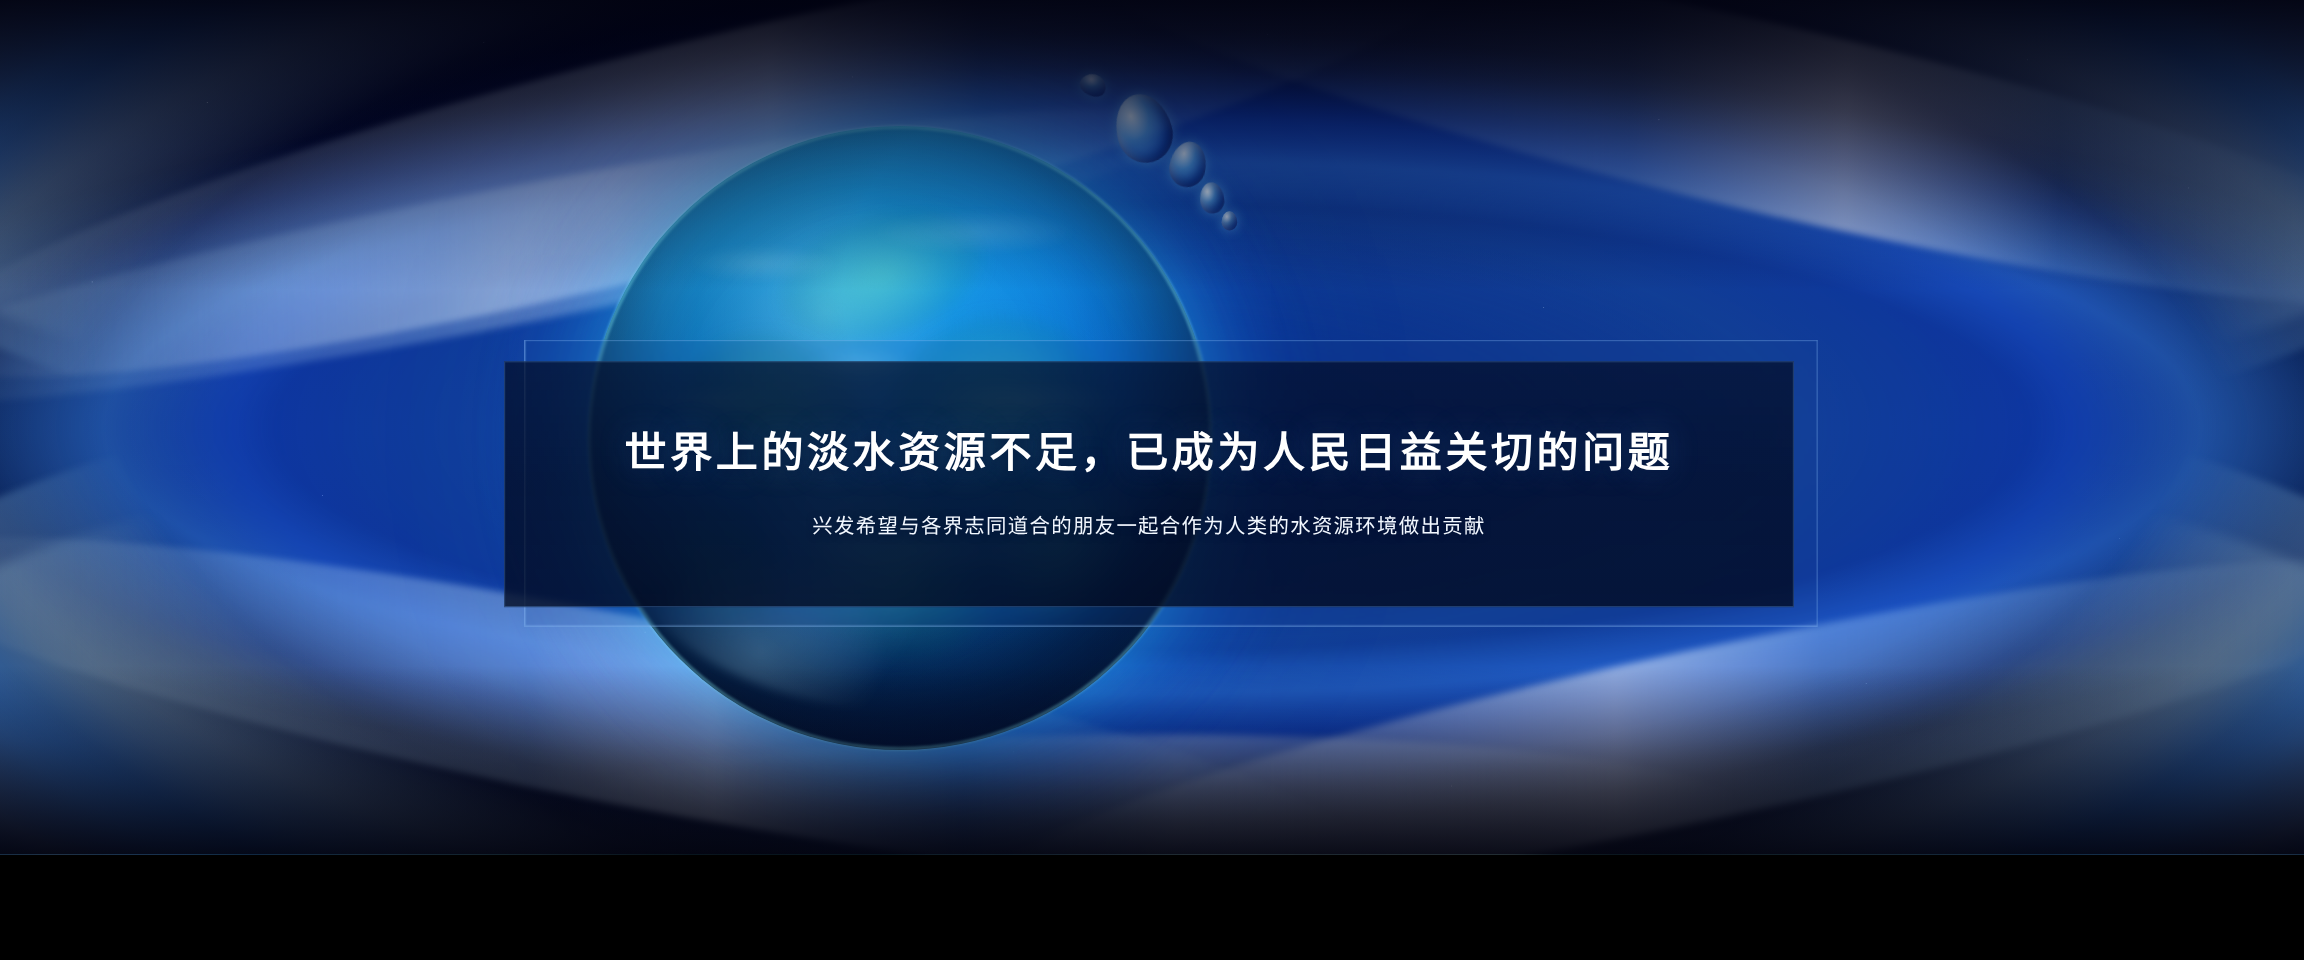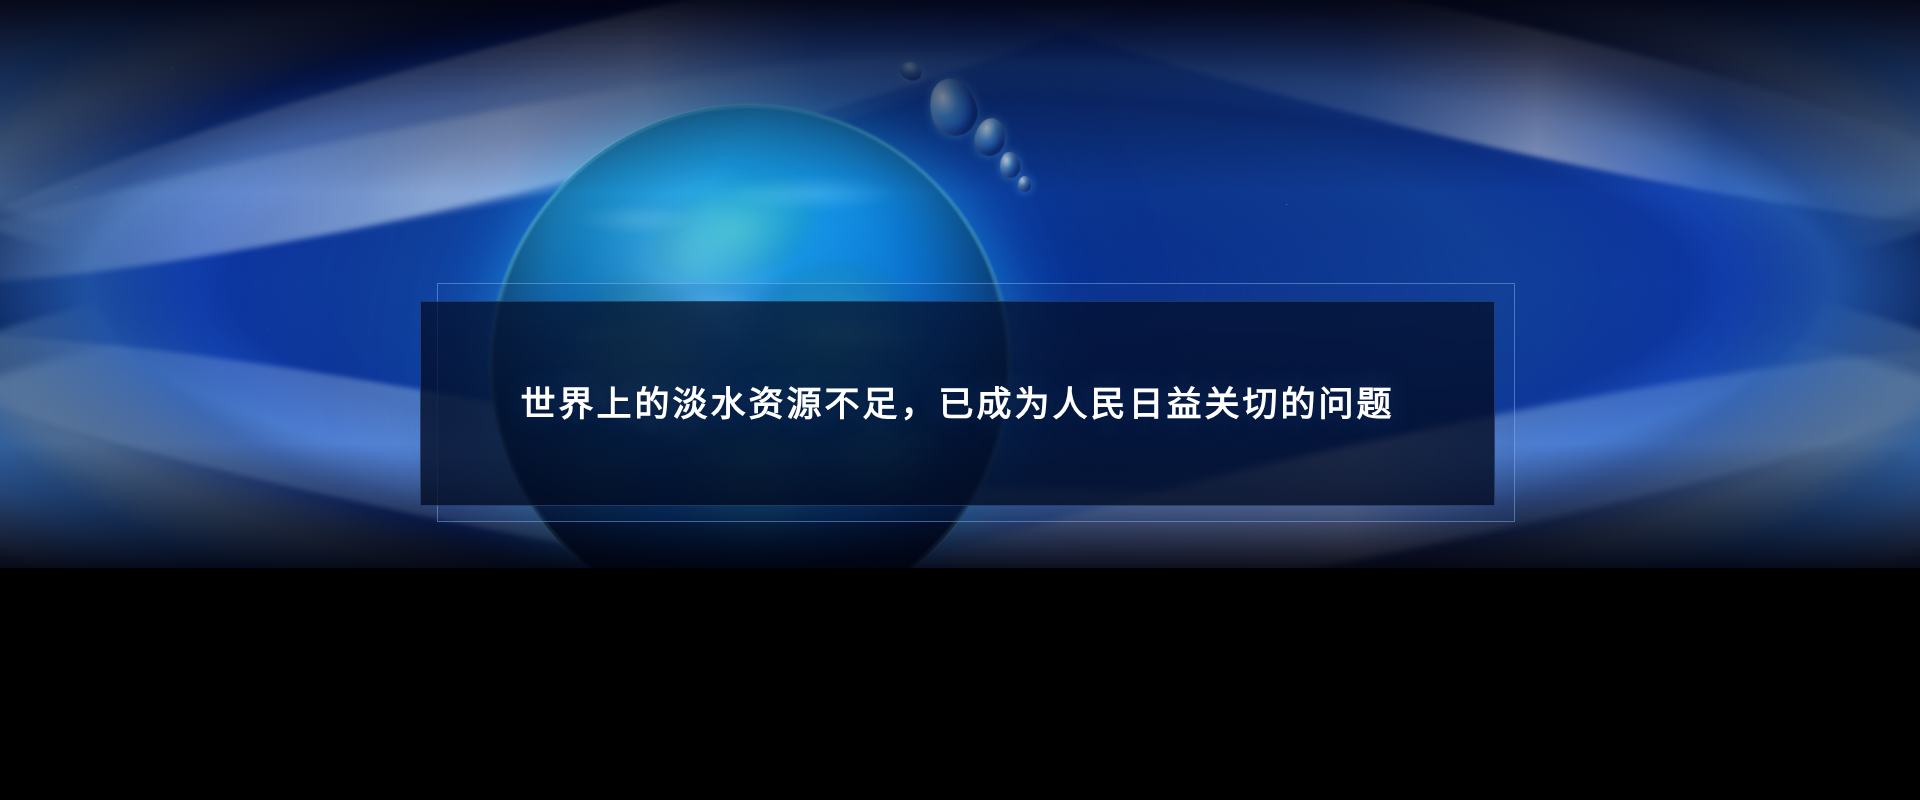--- a/index.html
+++ b/index.html
@@ -2,21 +2,21 @@
 <html lang="zh-CN"><head>
 <meta charset="utf-8">
 <title>Banner</title>
 <style>
   html,body{margin:0;padding:0;background:#000;}
   *{box-sizing:border-box;}
 
   .stage{
     position:relative;
     width:1920px;
-    height:568px;
+    height:712px;
     overflow:hidden;
     background:#0c4a6e;
     font-family:"Liberation Sans","DejaVu Sans",sans-serif;
     -webkit-font-smoothing:antialiased;
   }
 
   
   .space{
     position:absolute; inset:0;
     background:
@@ -403,15 +403,16 @@
   <div class="droplet d5"></div>
   <div class="splash"></div>
 
   <div class="vignette"></div>
   <div class="vignette-top"></div>
   <div class="vignette-bottom"></div>
 
   <div class="frame-outline"></div>
   <div class="panel">
     <h1 class="headline">世界上的淡水资源不足，已成为人民日益关切的问题</h1>
+    <p class="subline">兴发希望与各界志同道合的朋友一起合作为人类的水资源环境做出贡献</p>
   </div>
 
 </div>
 
 </body></html>

